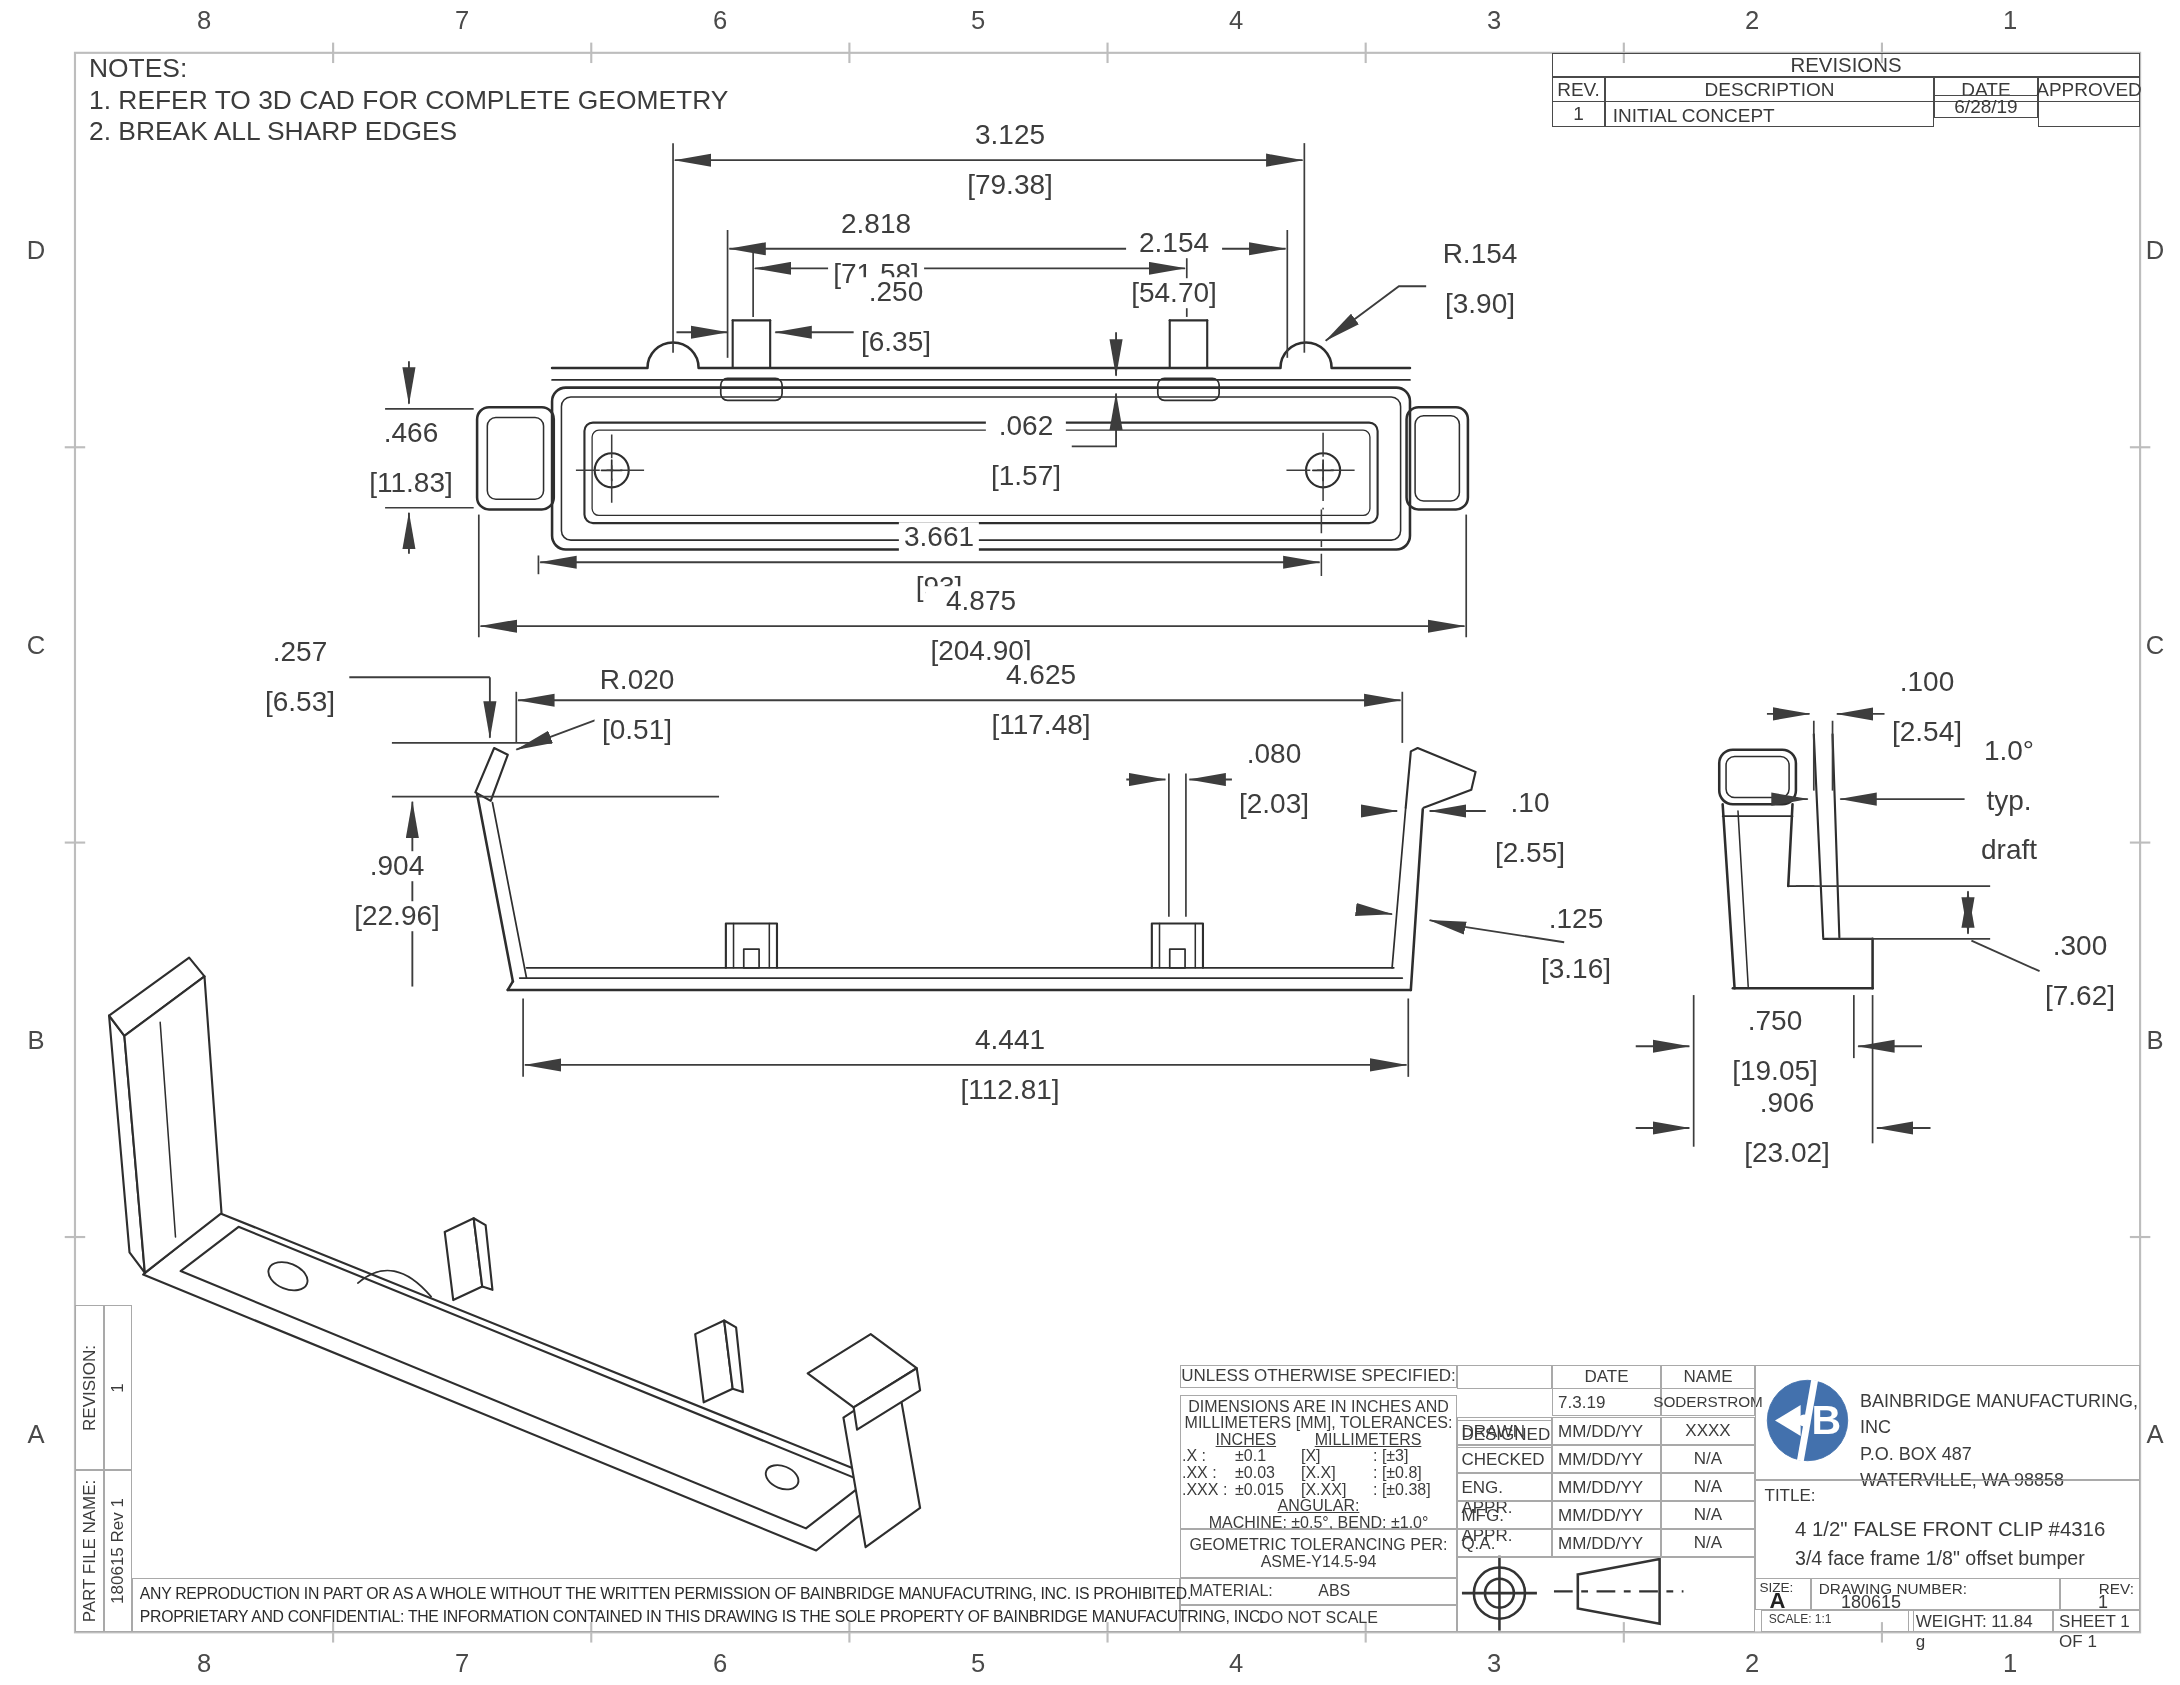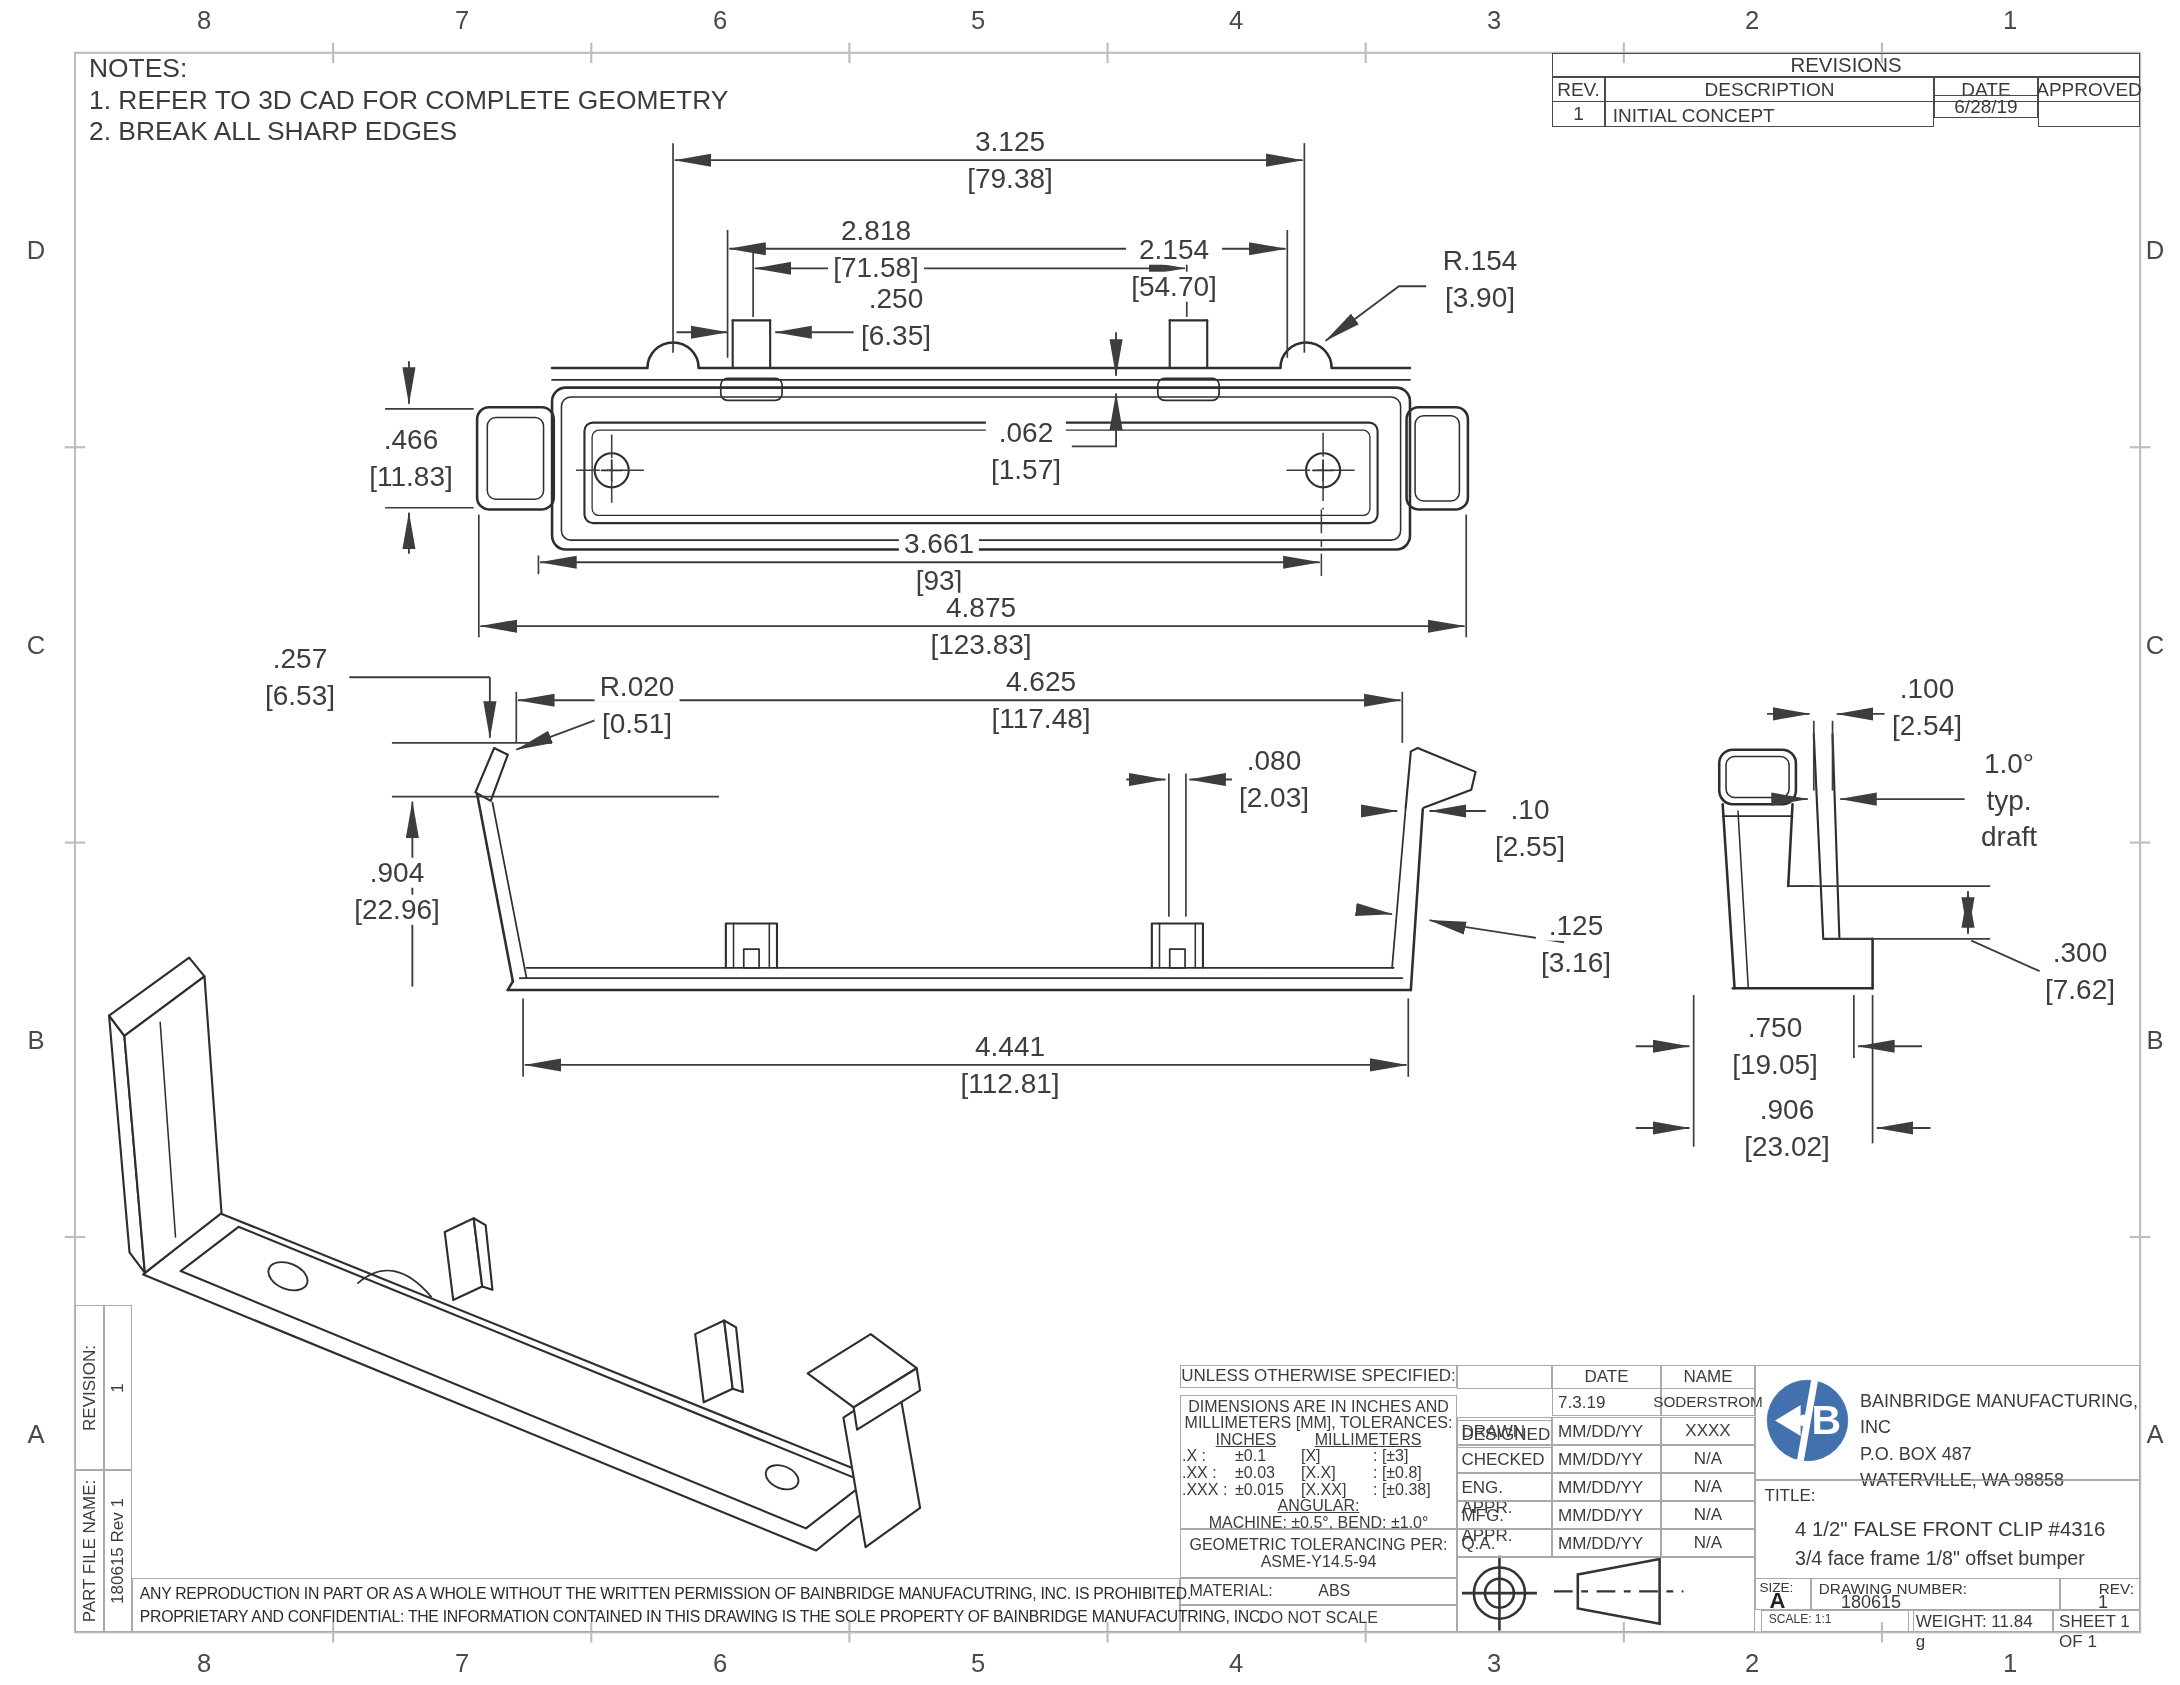--- a/index.html
+++ b/index.html
@@ -2,21 +2,21 @@
 <html style="font-size:13.6px"><head>
 <meta charset="utf-8">
 <style>
   html,body{margin:0;padding:0;background:#ffffff;}
   body{font-family:"Liberation Sans", sans-serif;color:#3a3a3a;}
   .sheet{position:relative;width:2181px;height:1686px;background:#fff;overflow:hidden;}
   svg{position:absolute;left:0;top:0;}
   .zone{position:absolute;transform:translate(-50%,-50%);font-size:25.6px;color:#4a4a4a;}
   .lbl{position:absolute;transform:translate(-50%,-50%);text-align:center;font-size:28px;line-height:1.0;color:#3d3d3d;white-space:nowrap;z-index:4;}
   .lbl span{display:block;background:#fff;padding:0.9px 5.1px;}
-  .lbl span + span{margin-top:7px;}
+  .lbl span + span{margin-top:20px;}
   .notes{position:absolute;left:89px;top:53px;font-size:26.4px;line-height:31.5px;color:#3c3c3c;z-index:4;}
   .notes div{white-space:nowrap;}
   .cell{position:absolute;box-sizing:border-box;border:1.3px solid #a9a9a9;}
   .dk{border-color:#4a4a4a;}
   .ctr{display:flex;align-items:center;justify-content:center;text-align:center;}
   .vtext{position:absolute;transform:translate(-50%,-50%) rotate(-90deg);white-space:nowrap;font-size:17px;color:#3c3c3c;}
   .tol{font-size:16px;line-height:16.6px;color:#3c3c3c;text-align:center;}
   .tolgrid{display:grid;grid-template-columns:53px 66px 72px 82px;justify-content:center;text-align:left;}
   .und{text-decoration:underline;}
   .prop{font-size:15.8px;line-height:1.45;letter-spacing:-0.3px;color:#2c2c2c;padding:4.3px 6.8px;white-space:nowrap;}
@@ -283,21 +283,21 @@
 <div class="lbl" style="left:1026px;top:451px">
       <span>.062</span>
       <span>[1.57]</span>
     </div>
 <div class="lbl" style="left:939px;top:562px">
       <span>3.661</span>
       <span>[93]</span>
     </div>
 <div class="lbl" style="left:981px;top:626px">
       <span>4.875</span>
-      <span>[123.83]</span>
+      <span>[204.90]</span>
     </div>
 <div class="lbl" style="left:1041px;top:700px">
       <span>4.625</span>
       <span>[117.48]</span>
     </div>
 <div class="lbl" style="left:300px;top:677px">
       <span>.257</span>
       <span>[6.53]</span>
     </div>
 <div class="lbl" style="left:637px;top:705px">

